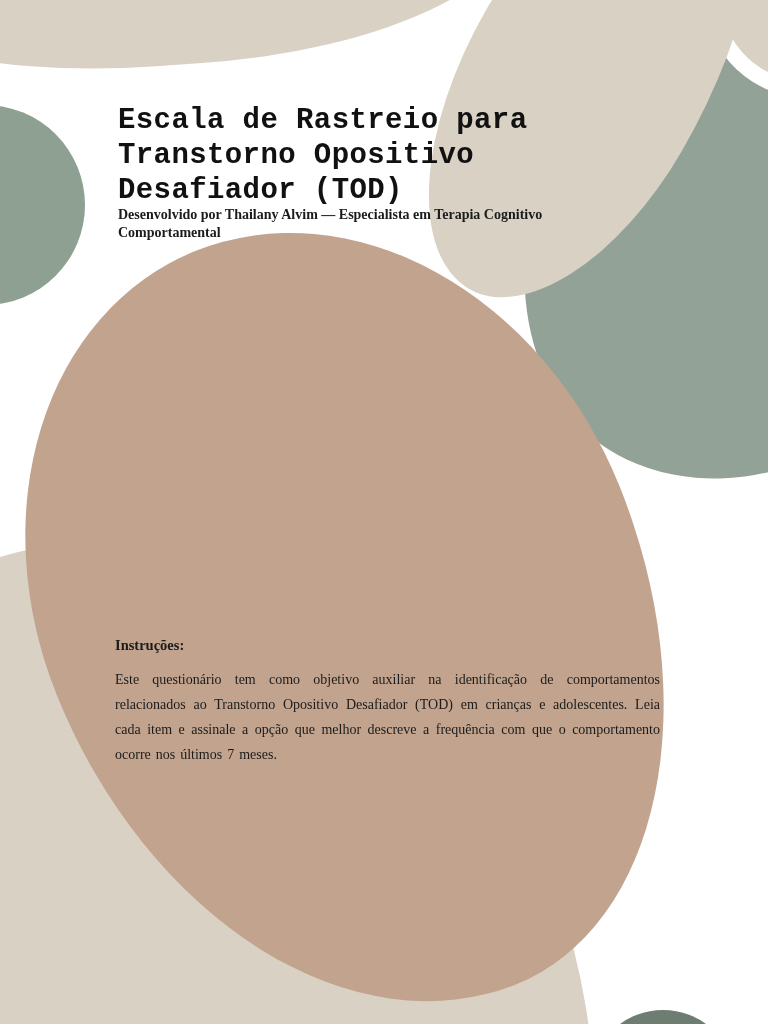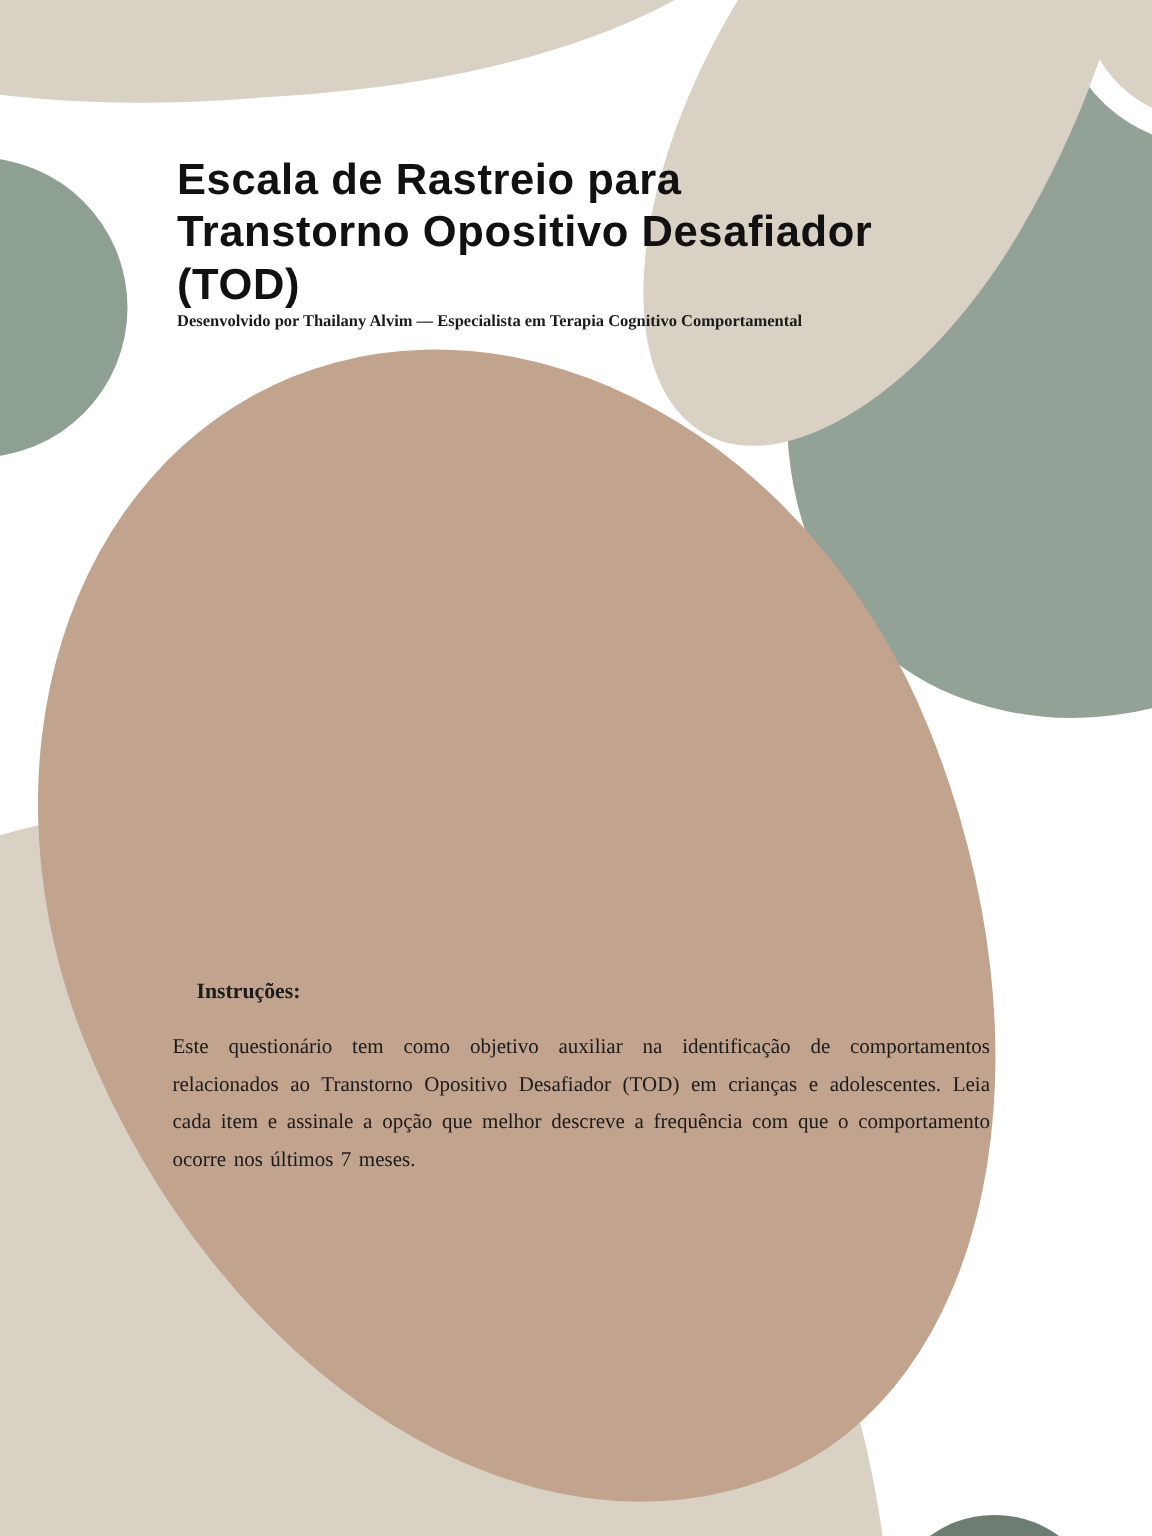--- a/index.html
+++ b/index.html
@@ -67,43 +67,43 @@
   }
   
   #blob-bottom-circle{
     left:595px;top:1010px;width:136px;height:124px;
     background:var(--circle,#6e7d72);
     z-index:7;
   }
 
   #title{
     position:absolute;left:118px;top:84px;width:480px;
-    font-family:Liberation Sans, sans-serif;
+    font-family:Liberation Mono, monospace;
     font-weight:bold;
     font-size:29px;line-height:35px;
     letter-spacing:0.4px;
     color:var(--title-color,#111111);
     z-index:10;
   }
   #byline{
     position:absolute;left:118px;top:206px;width:520px;
     font-weight:bold;
-    font-size:11px;line-height:17.5px;
+    font-size:14px;line-height:17.5px;
     color:var(--text-color,#1b1b1b);
     z-index:10;
   }
   #instructions{
     position:absolute;left:115px;top:636px;width:545px;
     color:var(--text-color,#1b1b1b);
     z-index:10;
   }
   #instructions-heading{
     font-weight:bold;
     font-size:14.5px;line-height:18px;
-    margin:16px;
+    margin:0;
   }
   #instructions-body{
     margin:13px 0 0 0;
     font-size:14px;line-height:25px;
     text-align:justify;
     word-spacing:1.5px;
   }
 </style>
 </head>
 <body>

